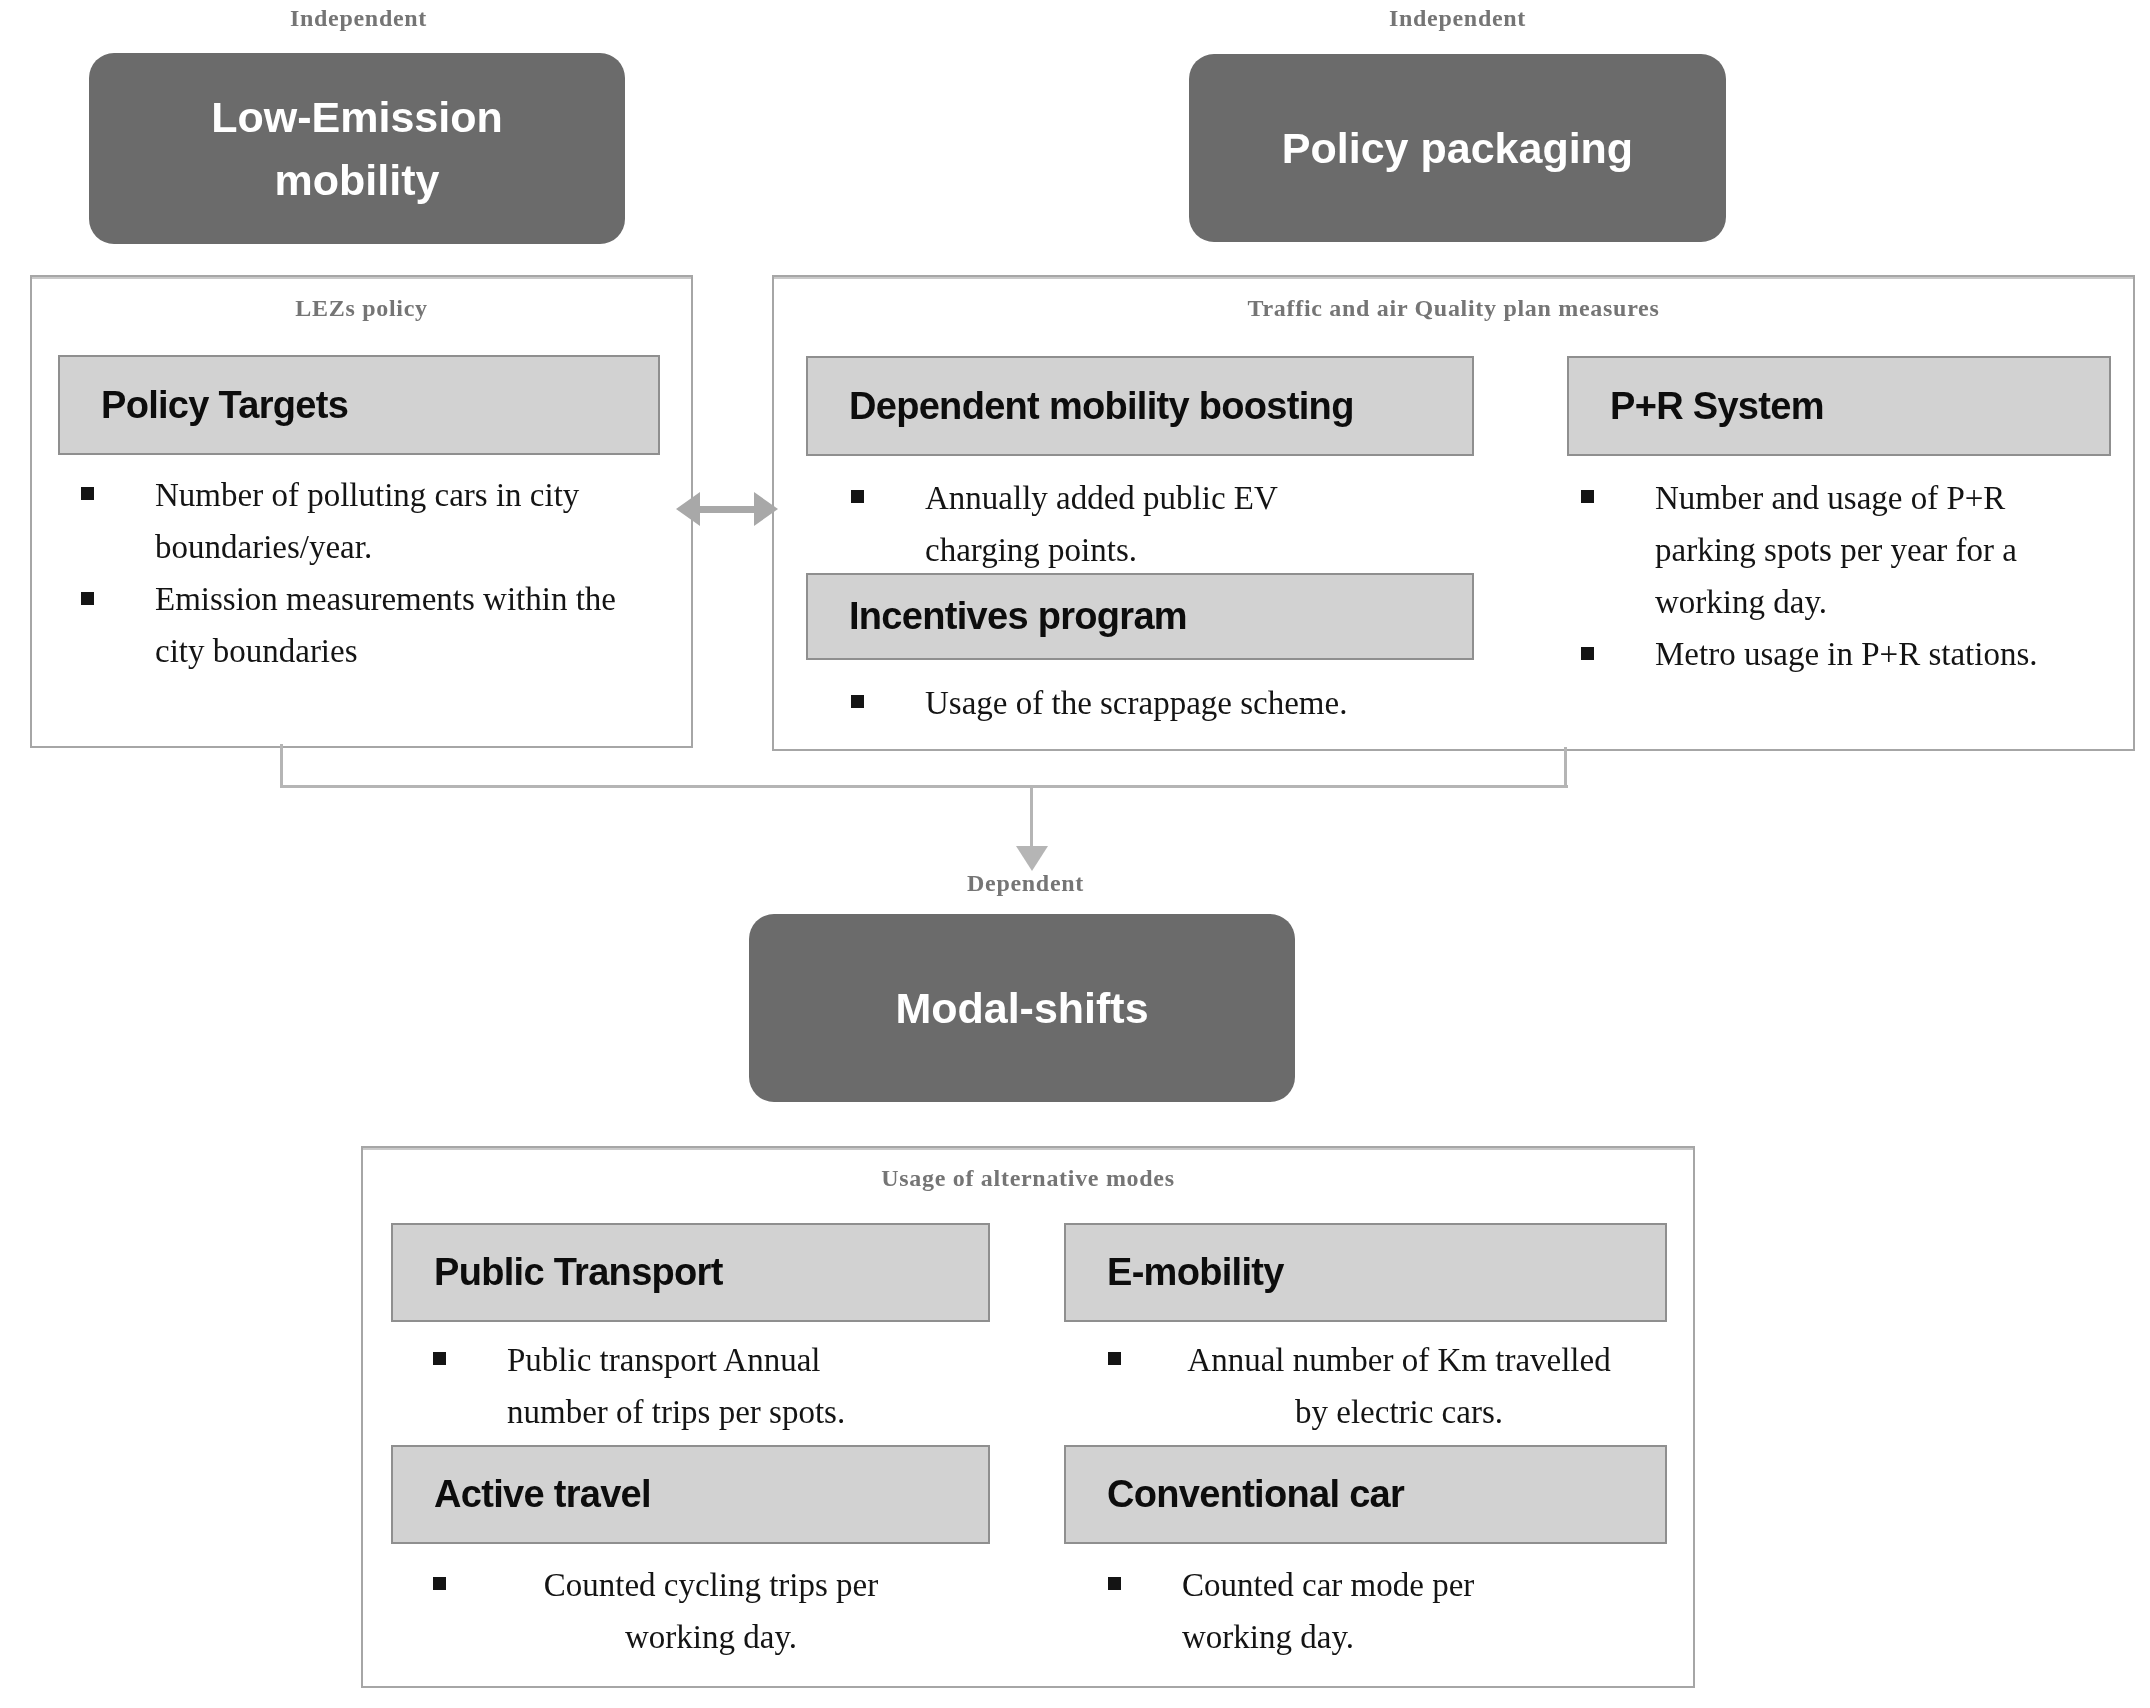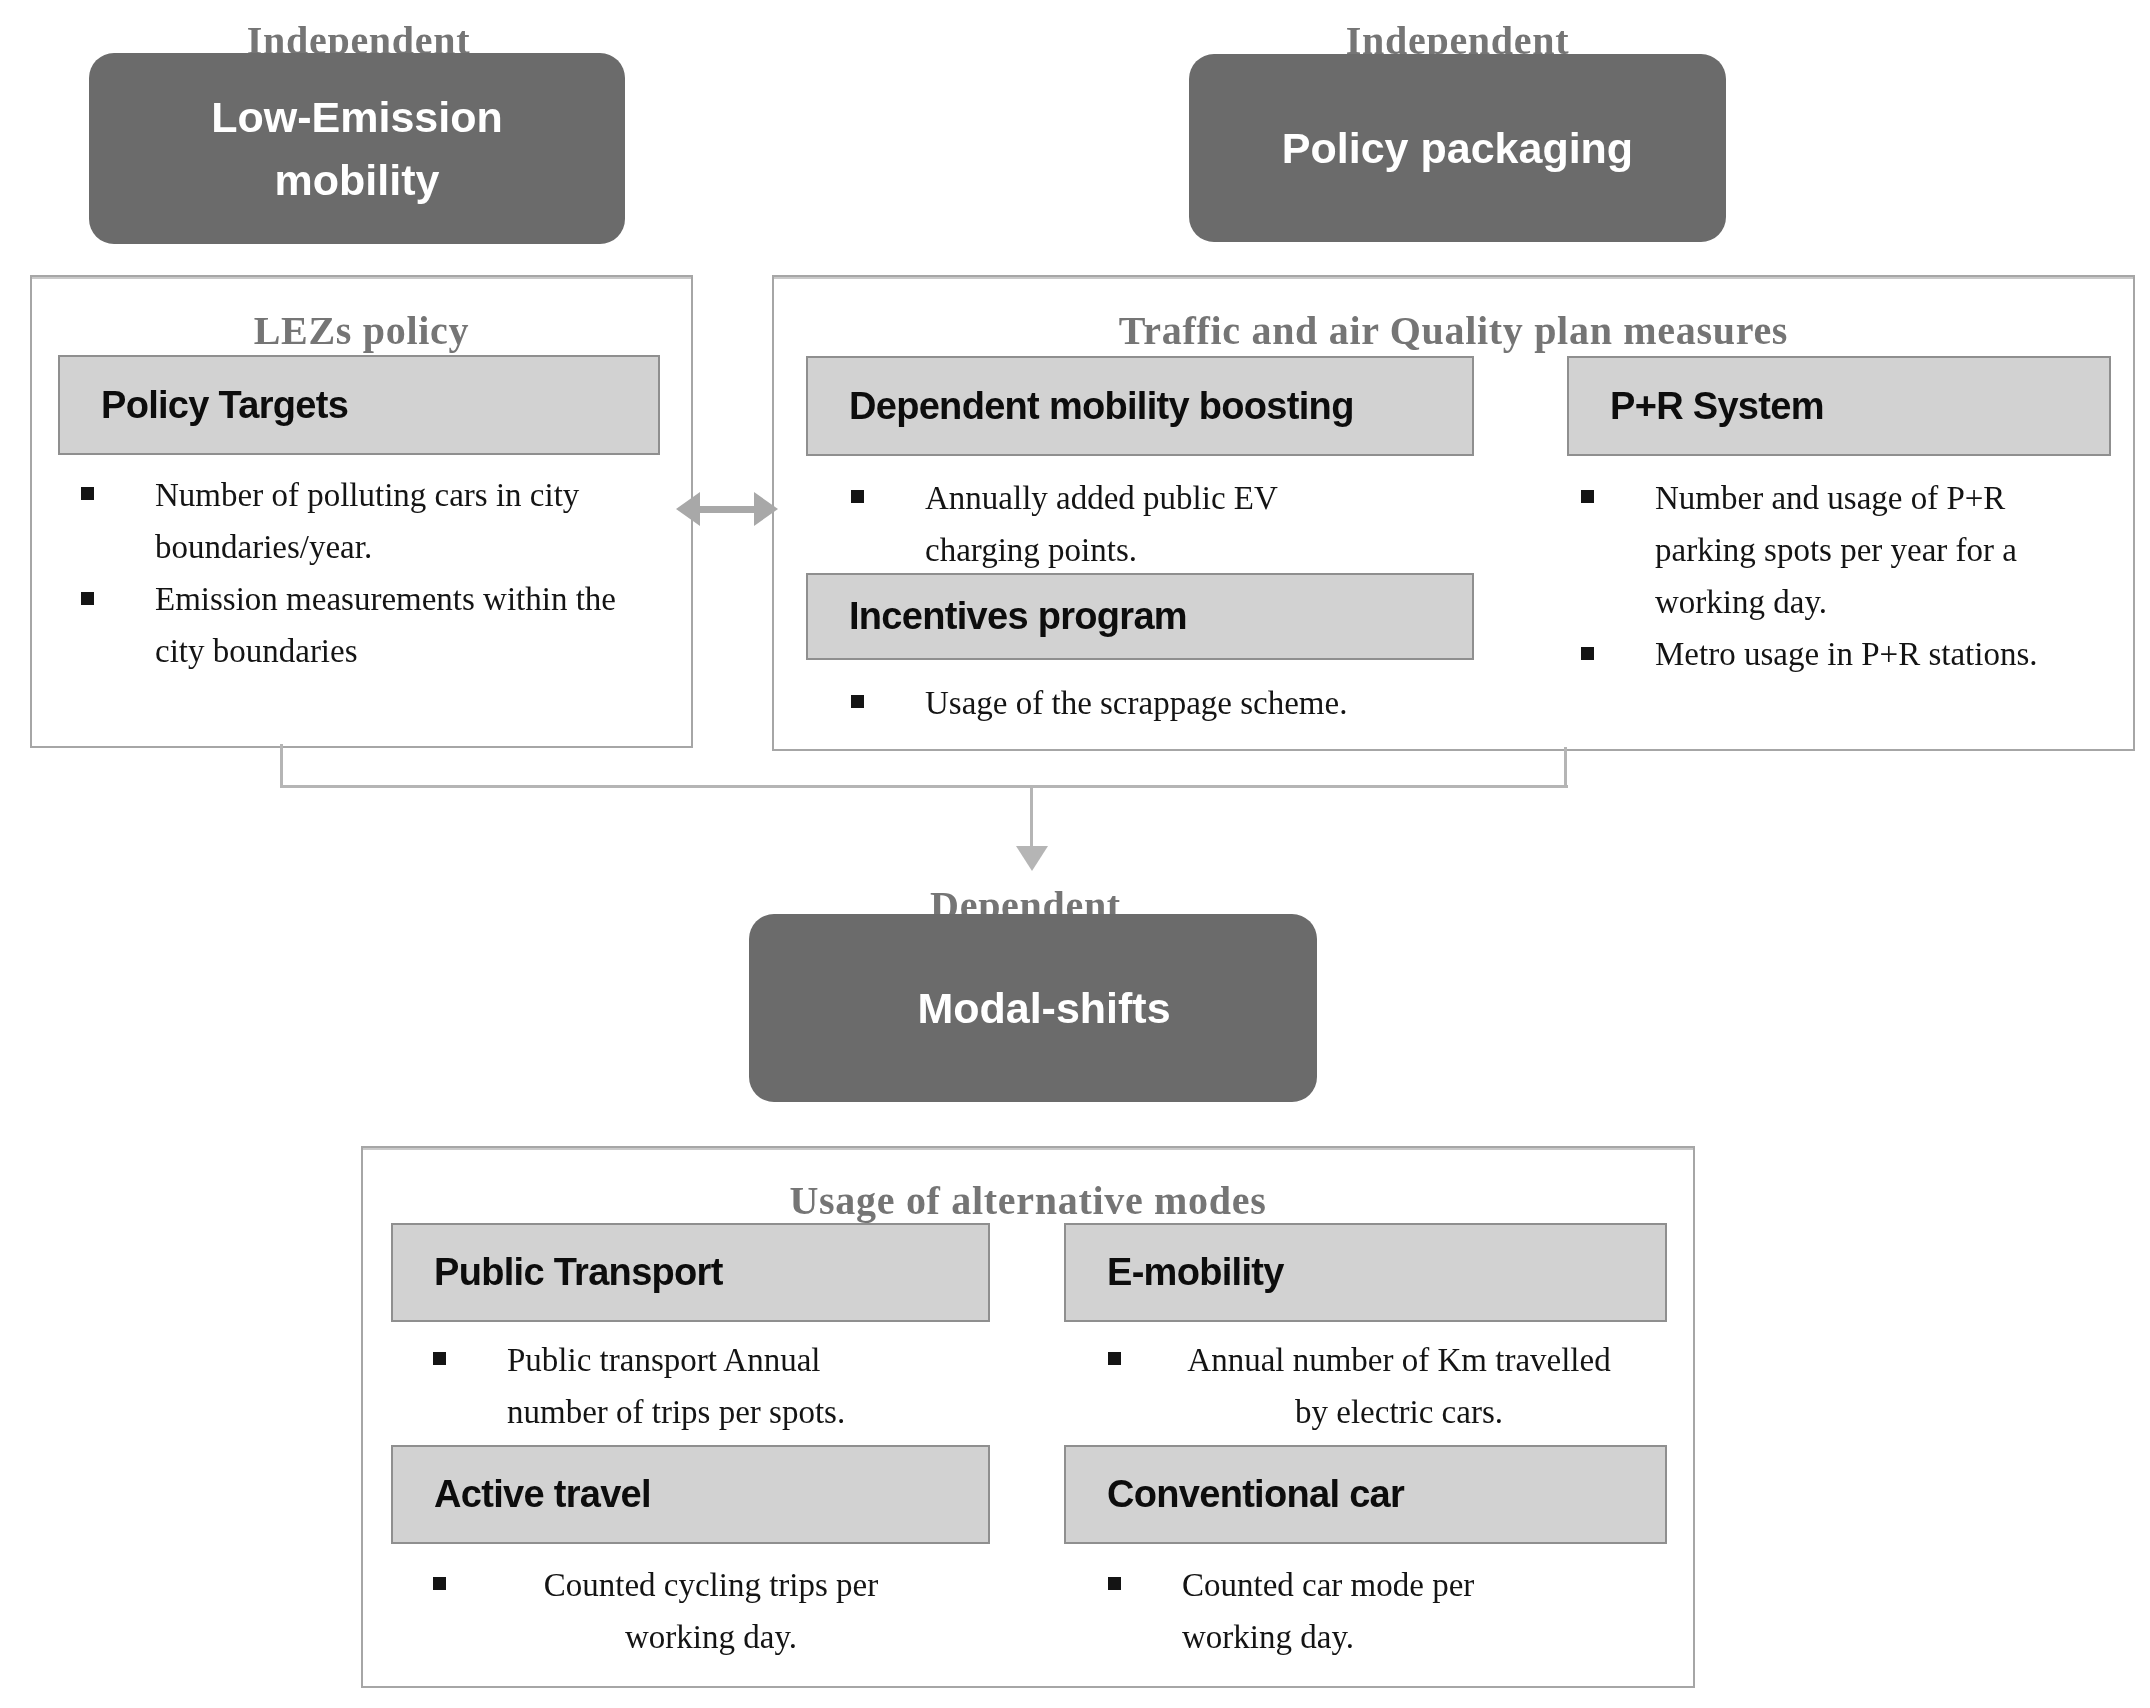--- a/index.html
+++ b/index.html
@@ -6,23 +6,22 @@
   .canvas{
     position:relative;
     width:2151px;height:1709px;
     background:#ffffff;
     font-family:"Liberation Serif","DejaVu Serif",serif;
     overflow:hidden;
   }
   .abs{position:absolute;}
   .top-label,.section-title{
     font-family:"Liberation Serif","DejaVu Serif",serif;
-    font-weight:bold;color:#757575;font-size:40px;text-align:center;
+    font-weight:bold;color:#757575;font-size:24px;text-align:center;
     letter-spacing:0.7px;
-    margin-top:12px;
   }
   .dark-box{
     background:#6b6b6b;border-radius:25px;color:#ffffff;
     font-family:"Liberation Sans","DejaVu Sans",sans-serif;
     font-weight:bold;font-size:43px;line-height:1.45;
     display:flex;align-items:center;justify-content:center;text-align:center;
     letter-spacing:0px;
   }
   .outline-box{
     background:#ffffff;border:2.6px solid #a6a6a6;
@@ -136,21 +135,21 @@
   <div class="abs tri-left" style="left:676px;top:492px;"></div>
   <div class="abs tri-right" style="left:754px;top:492px;"></div>
 
   <div class="abs line" style="left:280px;top:744px;width:3.3px;height:44px;"></div>
   <div class="abs line" style="left:1564px;top:747px;width:3.3px;height:41px;"></div>
   <div class="abs line" style="left:280px;top:785px;width:1288px;height:3.3px;"></div>
   <div class="abs line" style="left:1030px;top:788px;width:3.3px;height:59px;"></div>
   <div class="abs tri-down" style="left:1016px;top:846px;"></div>
 
   <div class="abs top-label" style="left:828px;top:870px;width:395px;">Dependent</div>
-  <div class="abs dark-box" style="left:749px;top:914px;width:546px;height:188px;padding-left:22px;">
+  <div class="abs dark-box" style="left:749px;top:914px;width:546px;height:188px;">
     <span>Modal-shifts</span>
   </div>
 
   <div class="abs outline-box" style="left:361px;top:1146px;width:1330px;height:538px;">
     <div class="abs section-title" style="left:0;top:17px;width:1330px;">Usage of alternative modes</div>
 
     <div class="abs gray-box" style="left:28px;top:75px;width:599px;height:99px;">
       <span>Public Transport</span>
     </div>
     <ul class="bullets abs" style="left:70px;top:186px;width:546px;">

